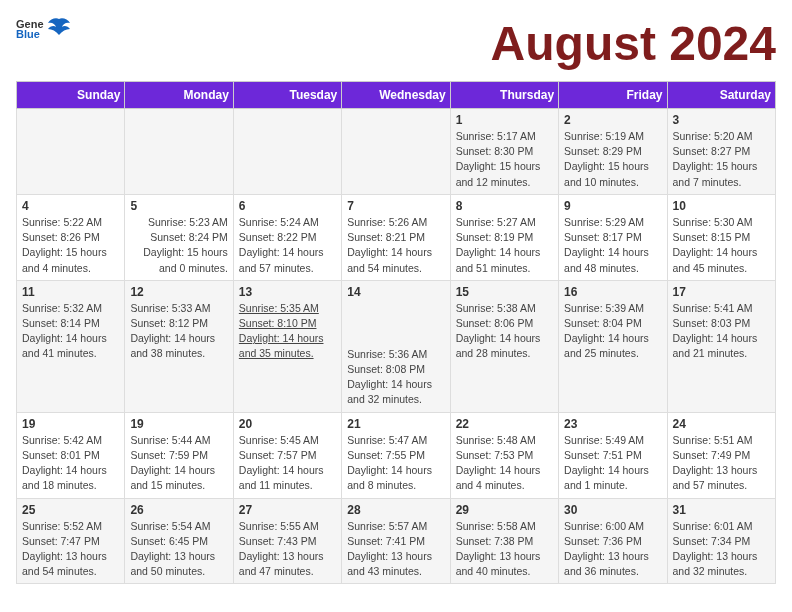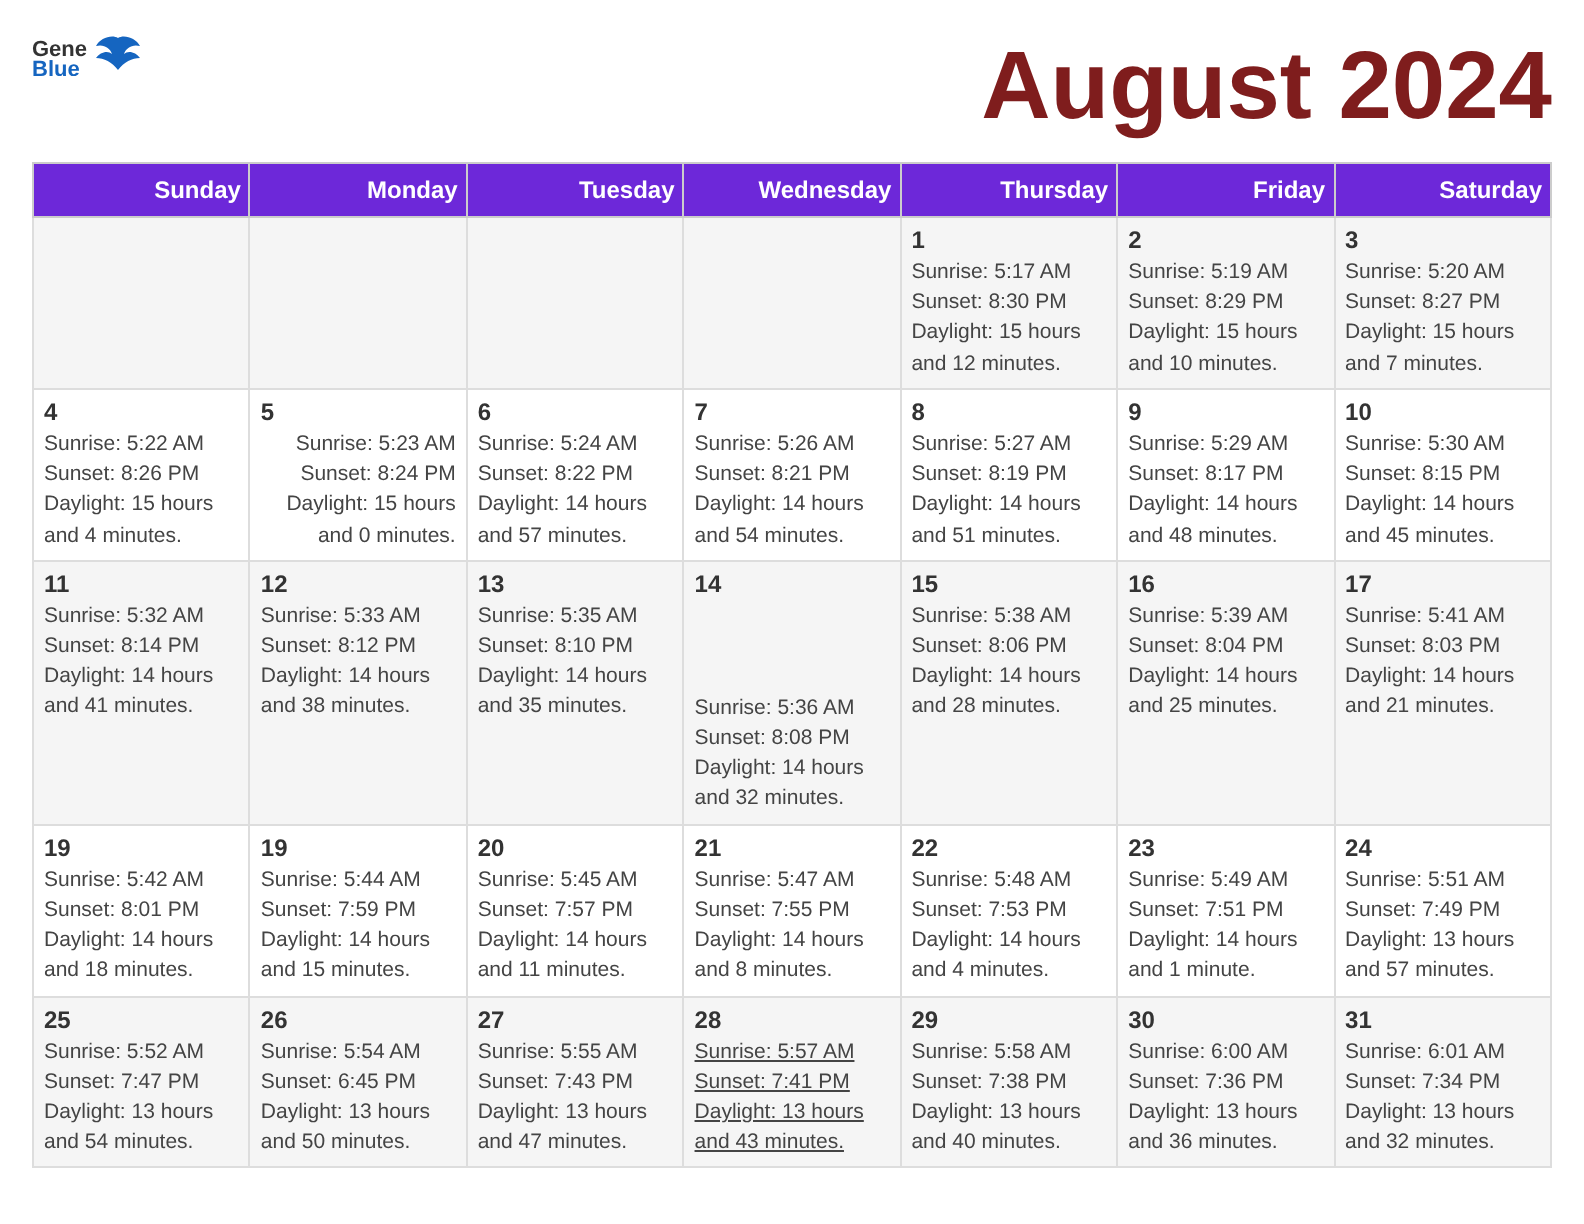--- a/index.html
+++ b/index.html
@@ -184,21 +184,21 @@
 Daylight: 14 hours and 41 minutes.</div>
           </td>
           <td>
             <span class="day-number">12</span>
             <div class="day-info" style="white-space: pre-line;">Sunrise: 5:33 AM
 Sunset: 8:12 PM
 Daylight: 14 hours and 38 minutes.</div>
           </td>
           <td>
             <span class="day-number">13</span>
-            <div class="day-info" style="white-space: pre-line;">Sunrise: 5:35 AM
+            <div class="day-info" style="white-space: pre-line; text-decoration: underline;">Sunrise: 5:35 AM
 Sunset: 8:10 PM
 Daylight: 14 hours and 35 minutes.</div>
           </td>
           <td>
             <span class="day-number">14</span>
             <div class="day-info" style="white-space: pre-line; margin-top: 48px;">Sunrise: 5:36 AM
 Sunset: 8:08 PM
 Daylight: 14 hours and 32 minutes.</div>
           </td>
           <td>
@@ -278,21 +278,21 @@
 Daylight: 13 hours and 50 minutes.</div>
           </td>
           <td>
             <span class="day-number">27</span>
             <div class="day-info" style="white-space: pre-line;">Sunrise: 5:55 AM
 Sunset: 7:43 PM
 Daylight: 13 hours and 47 minutes.</div>
           </td>
           <td>
             <span class="day-number">28</span>
-            <div class="day-info" style="white-space: pre-line; text-decoration: underline;">Sunrise: 5:57 AM
+            <div class="day-info" style="white-space: pre-line;">Sunrise: 5:57 AM
 Sunset: 7:41 PM
 Daylight: 13 hours and 43 minutes.</div>
           </td>
           <td>
             <span class="day-number">29</span>
             <div class="day-info" style="white-space: pre-line;">Sunrise: 5:58 AM
 Sunset: 7:38 PM
 Daylight: 13 hours and 40 minutes.</div>
           </td>
           <td>

